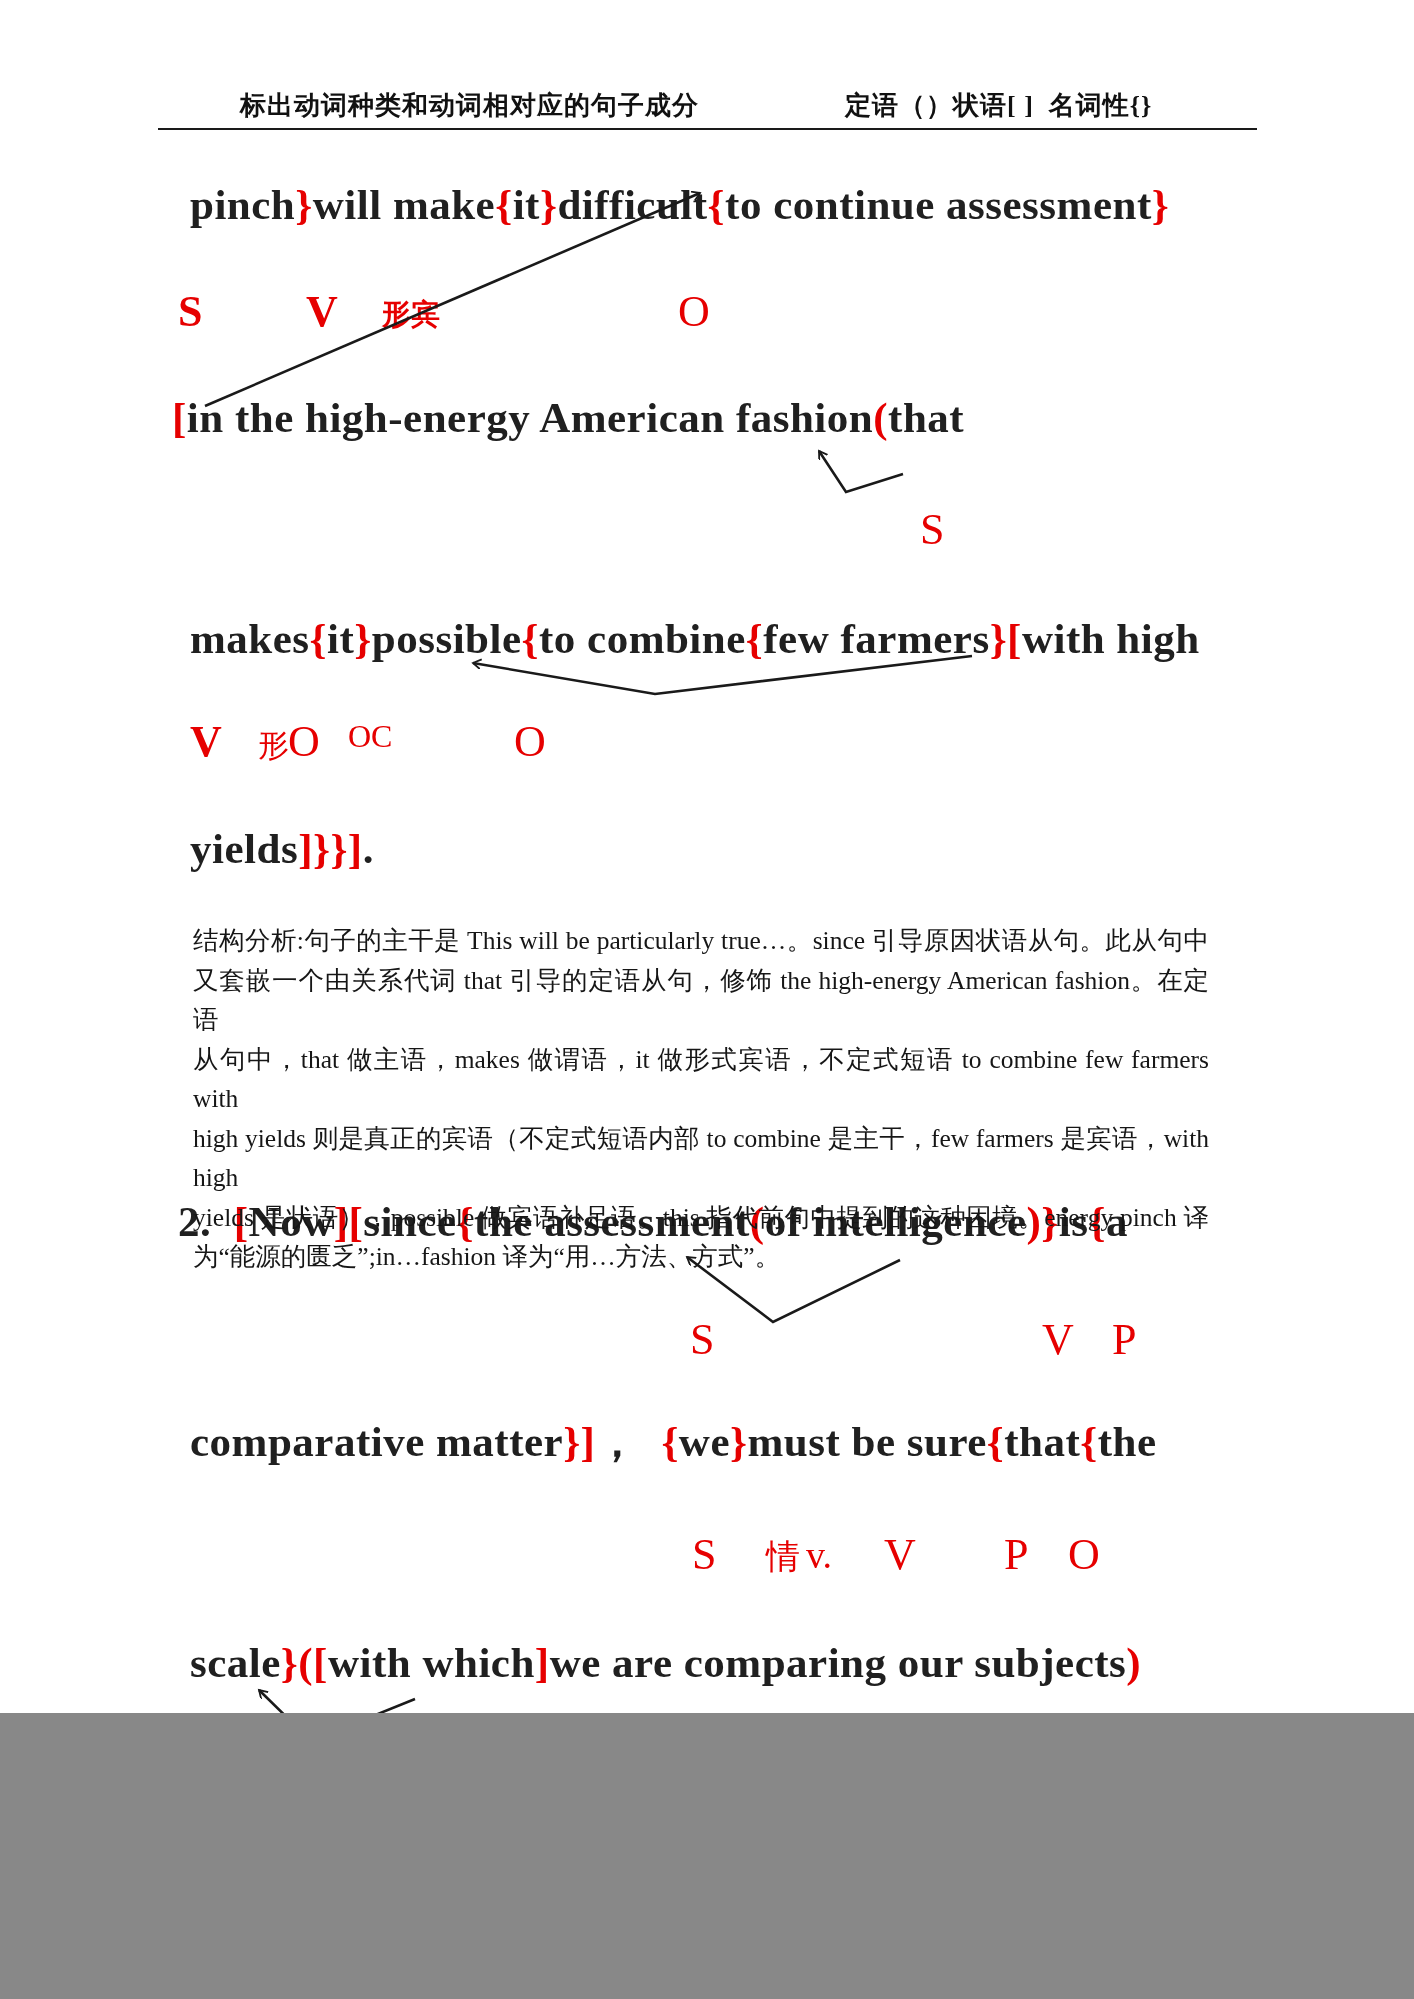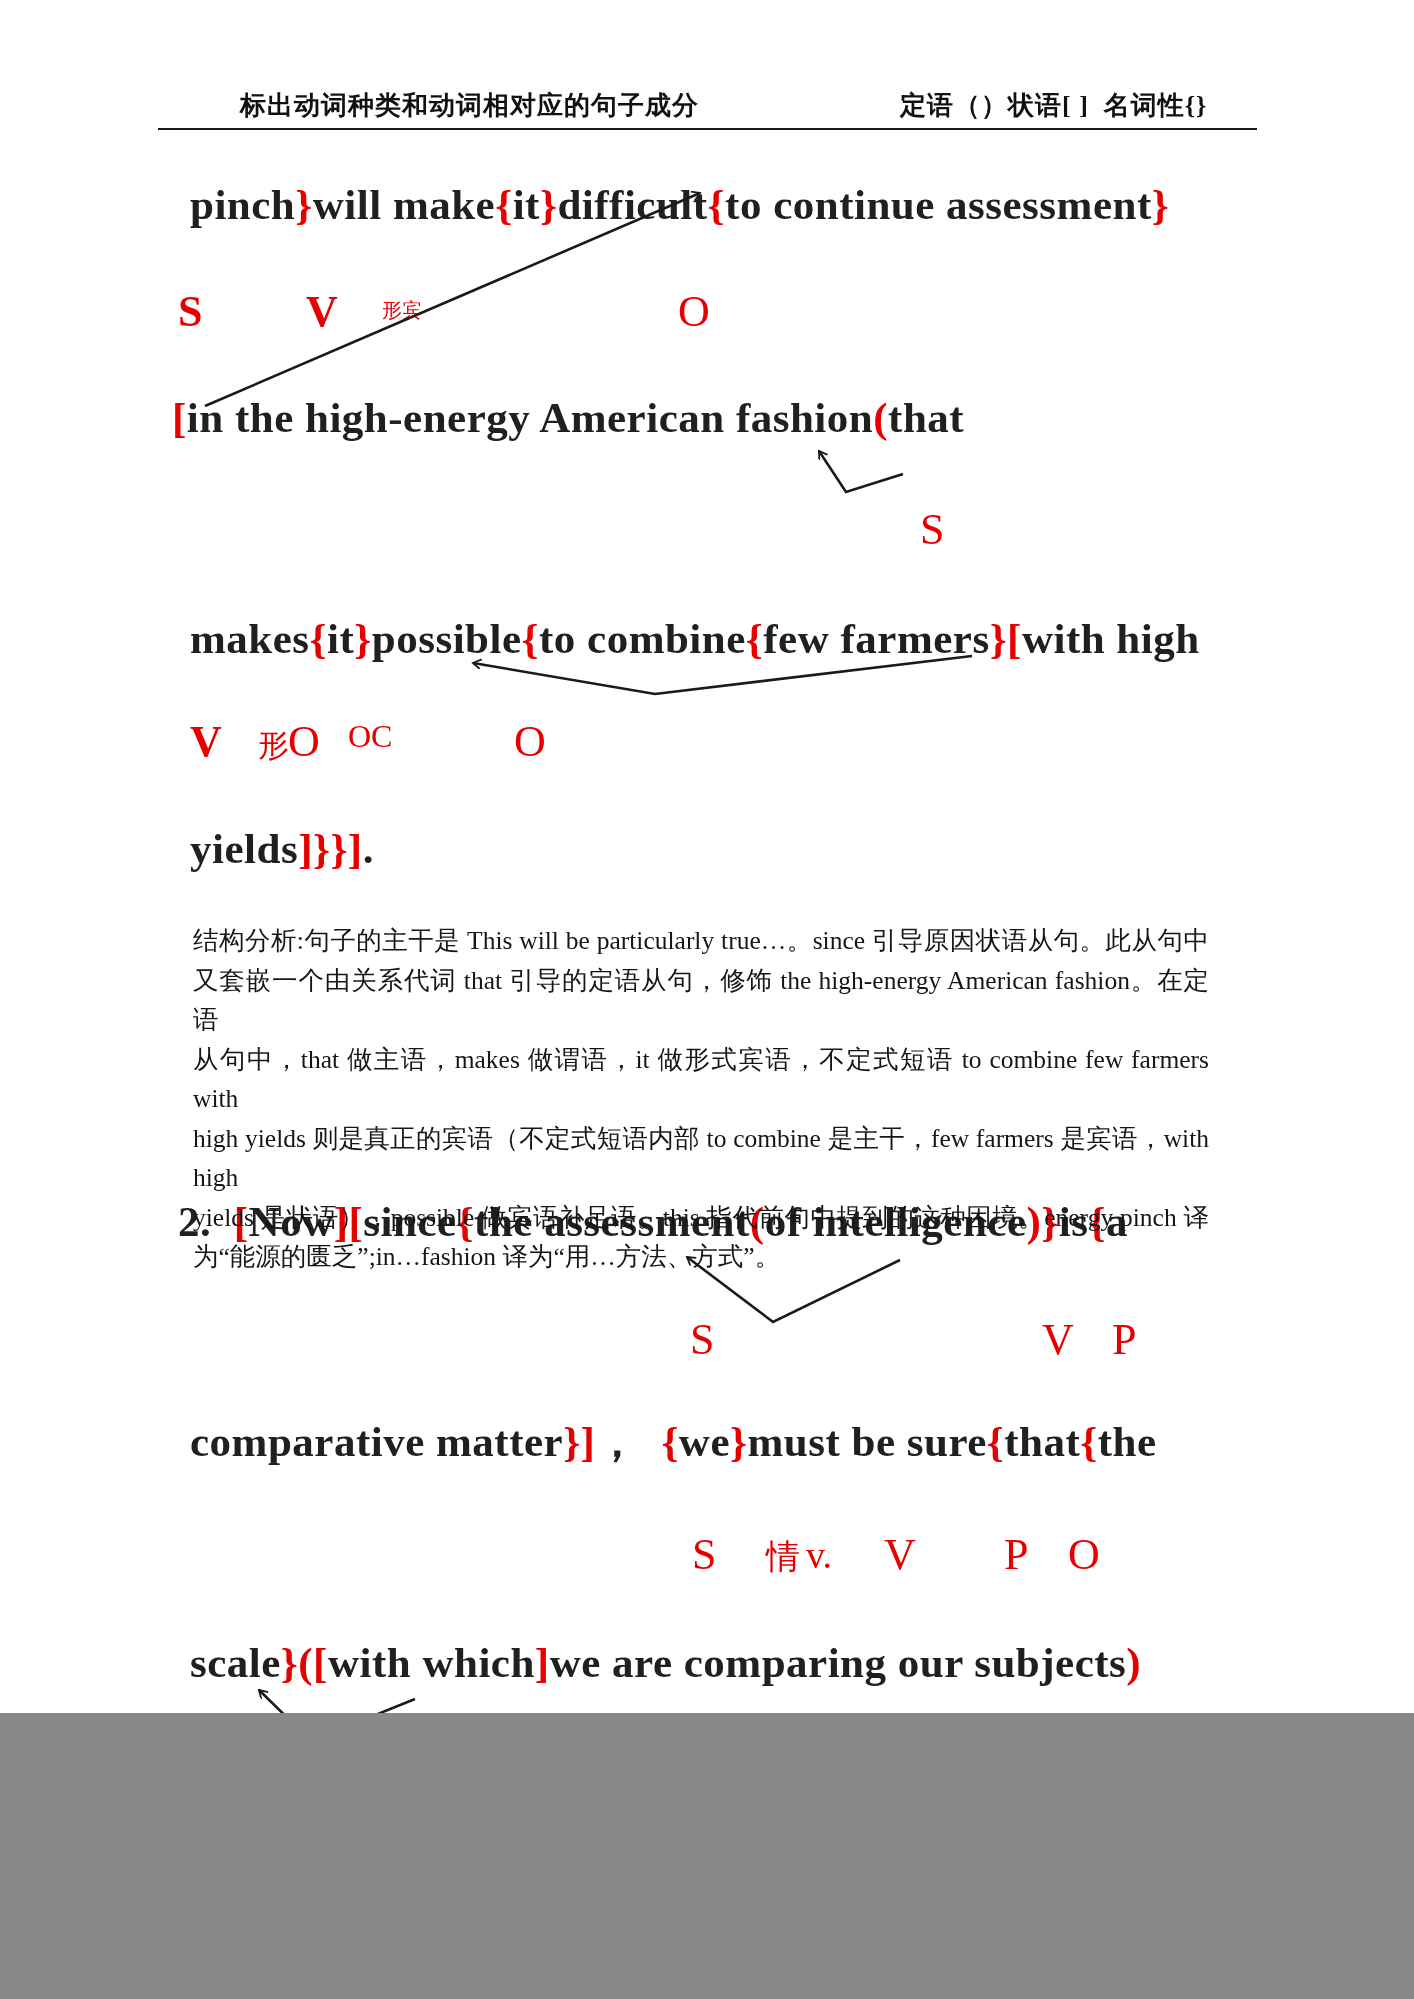--- a/index.html
+++ b/index.html
@@ -6,21 +6,21 @@
   .page {
     position:relative; width:1414px; height:1713px; background:#ffffff;
     font-family:"Liberation Serif","DejaVu Serif",serif; overflow:hidden;
     margin:0 auto;
   }
   .hdr {
     position:absolute; top:88px; font-size:26px; font-weight:bold;
     color:#111; white-space:pre; letter-spacing:1px;
   }
   .hdr-left  { left:240px; }
-  .hdr-right { left:900px; }
+  .hdr-right { left:845px; }
   .hrule { position:absolute; top:128px; left:158px; width:1099px; height:2px; background:#1a1a1a; }
   .sline {
     position:absolute; font-weight:bold; font-size:43px; line-height:1;
     color:var(--ink,#202020); white-space:pre; letter-spacing:0.5px;
   }
   .sline .r { color:var(--red,#e60000); }
   .sline .k { color:var(--ink,#202020); }
   .glabel {
     position:absolute; color:var(--red,#e60000); line-height:1; white-space:pre;
   }
@@ -52,21 +52,21 @@
       <div class="sline" style="left: 190px; top: 617px; font-family: Liberation Serif, serif;"><span class="k">makes</span><span class="r">{</span><span class="k">it</span><span class="r">}</span><span class="k">possible</span><span class="r">{</span><span class="k">to combine</span><span class="r">{</span><span class="k">few farmers</span><span class="r">}[</span><span class="k">with high</span></div>
       <div class="sline" style="left: 190px; top: 827px;"><span class="k">yields</span><span class="r">]}}]</span><span class="k">.</span></div>
       <div class="sline" style="left: 178px; top: 1200px;"><span class="k">2.  </span><span class="r">[</span><span class="k">Now</span><span class="r">][</span><span class="k">since</span><span class="r">{</span><span class="k">the assessment</span><span class="r">(</span><span class="k">of intelligence</span><span class="r">)}</span><span class="k">is</span><span class="r">{</span><span class="k">a</span></div>
       <div class="sline" style="left: 190px; top: 1420px; text-align: right;"><span class="k">comparative matter</span><span class="r">}]</span><span class="k">，  </span><span class="r">{</span><span class="k">we</span><span class="r">}</span><span class="k">must be sure</span><span class="r">{</span><span class="k">that</span><span class="r">{</span><span class="k">the</span></div>
       <div class="sline" style="left: 190px; top: 1641px;"><span class="k">scale</span><span class="r">}([</span><span class="k">with which</span><span class="r">]</span><span class="k">we are comparing our subjects</span><span class="r">)</span></div>
     </div>
 
   <div>
       <span class="glabel" style="left: 178px; top: 290px; font-size: 44px; font-weight: bold;">S</span>
       <span class="glabel" style="left: 306px; top: 290px; font-size: 44px; font-weight: bold;">V</span>
-      <span class="glabel" style="left: 382px; top: 300px; font-size: 20px; font-weight: normal;">形宾</span>
+      <span class="glabel" style="left: 382px; top: 300px; font-size: 29px; font-weight: bold;">形宾</span>
       <span class="glabel" style="left: 678px; top: 290px; font-size: 44px; font-weight: normal;">O</span>
       <span class="glabel" style="left: 920px; top: 508px; font-size: 44px; font-weight: normal;">S</span>
       <span class="glabel" style="left: 190px; top: 720px; font-size: 44px; font-weight: bold;">V</span>
       <span class="glabel" style="left: 258px; top: 730px; font-size: 31px; font-weight: normal;">形</span>
       <span class="glabel" style="left: 288px; top: 720px; font-size: 44px; font-weight: normal;">O</span>
       <span class="glabel" style="left: 348px; top: 720px; font-size: 32px; font-weight: normal;">OC</span>
       <span class="glabel" style="left: 514px; top: 720px; font-size: 44px; font-weight: normal;">O</span>
       <span class="glabel" style="left: 690px; top: 1318px; font-size: 44px; font-weight: normal;">S</span>
       <span class="glabel" style="left: 1042px; top: 1318px; font-size: 44px; font-weight: normal;">V</span>
       <span class="glabel" style="left: 1112px; top: 1318px; font-size: 44px; font-weight: normal;">P</span>

